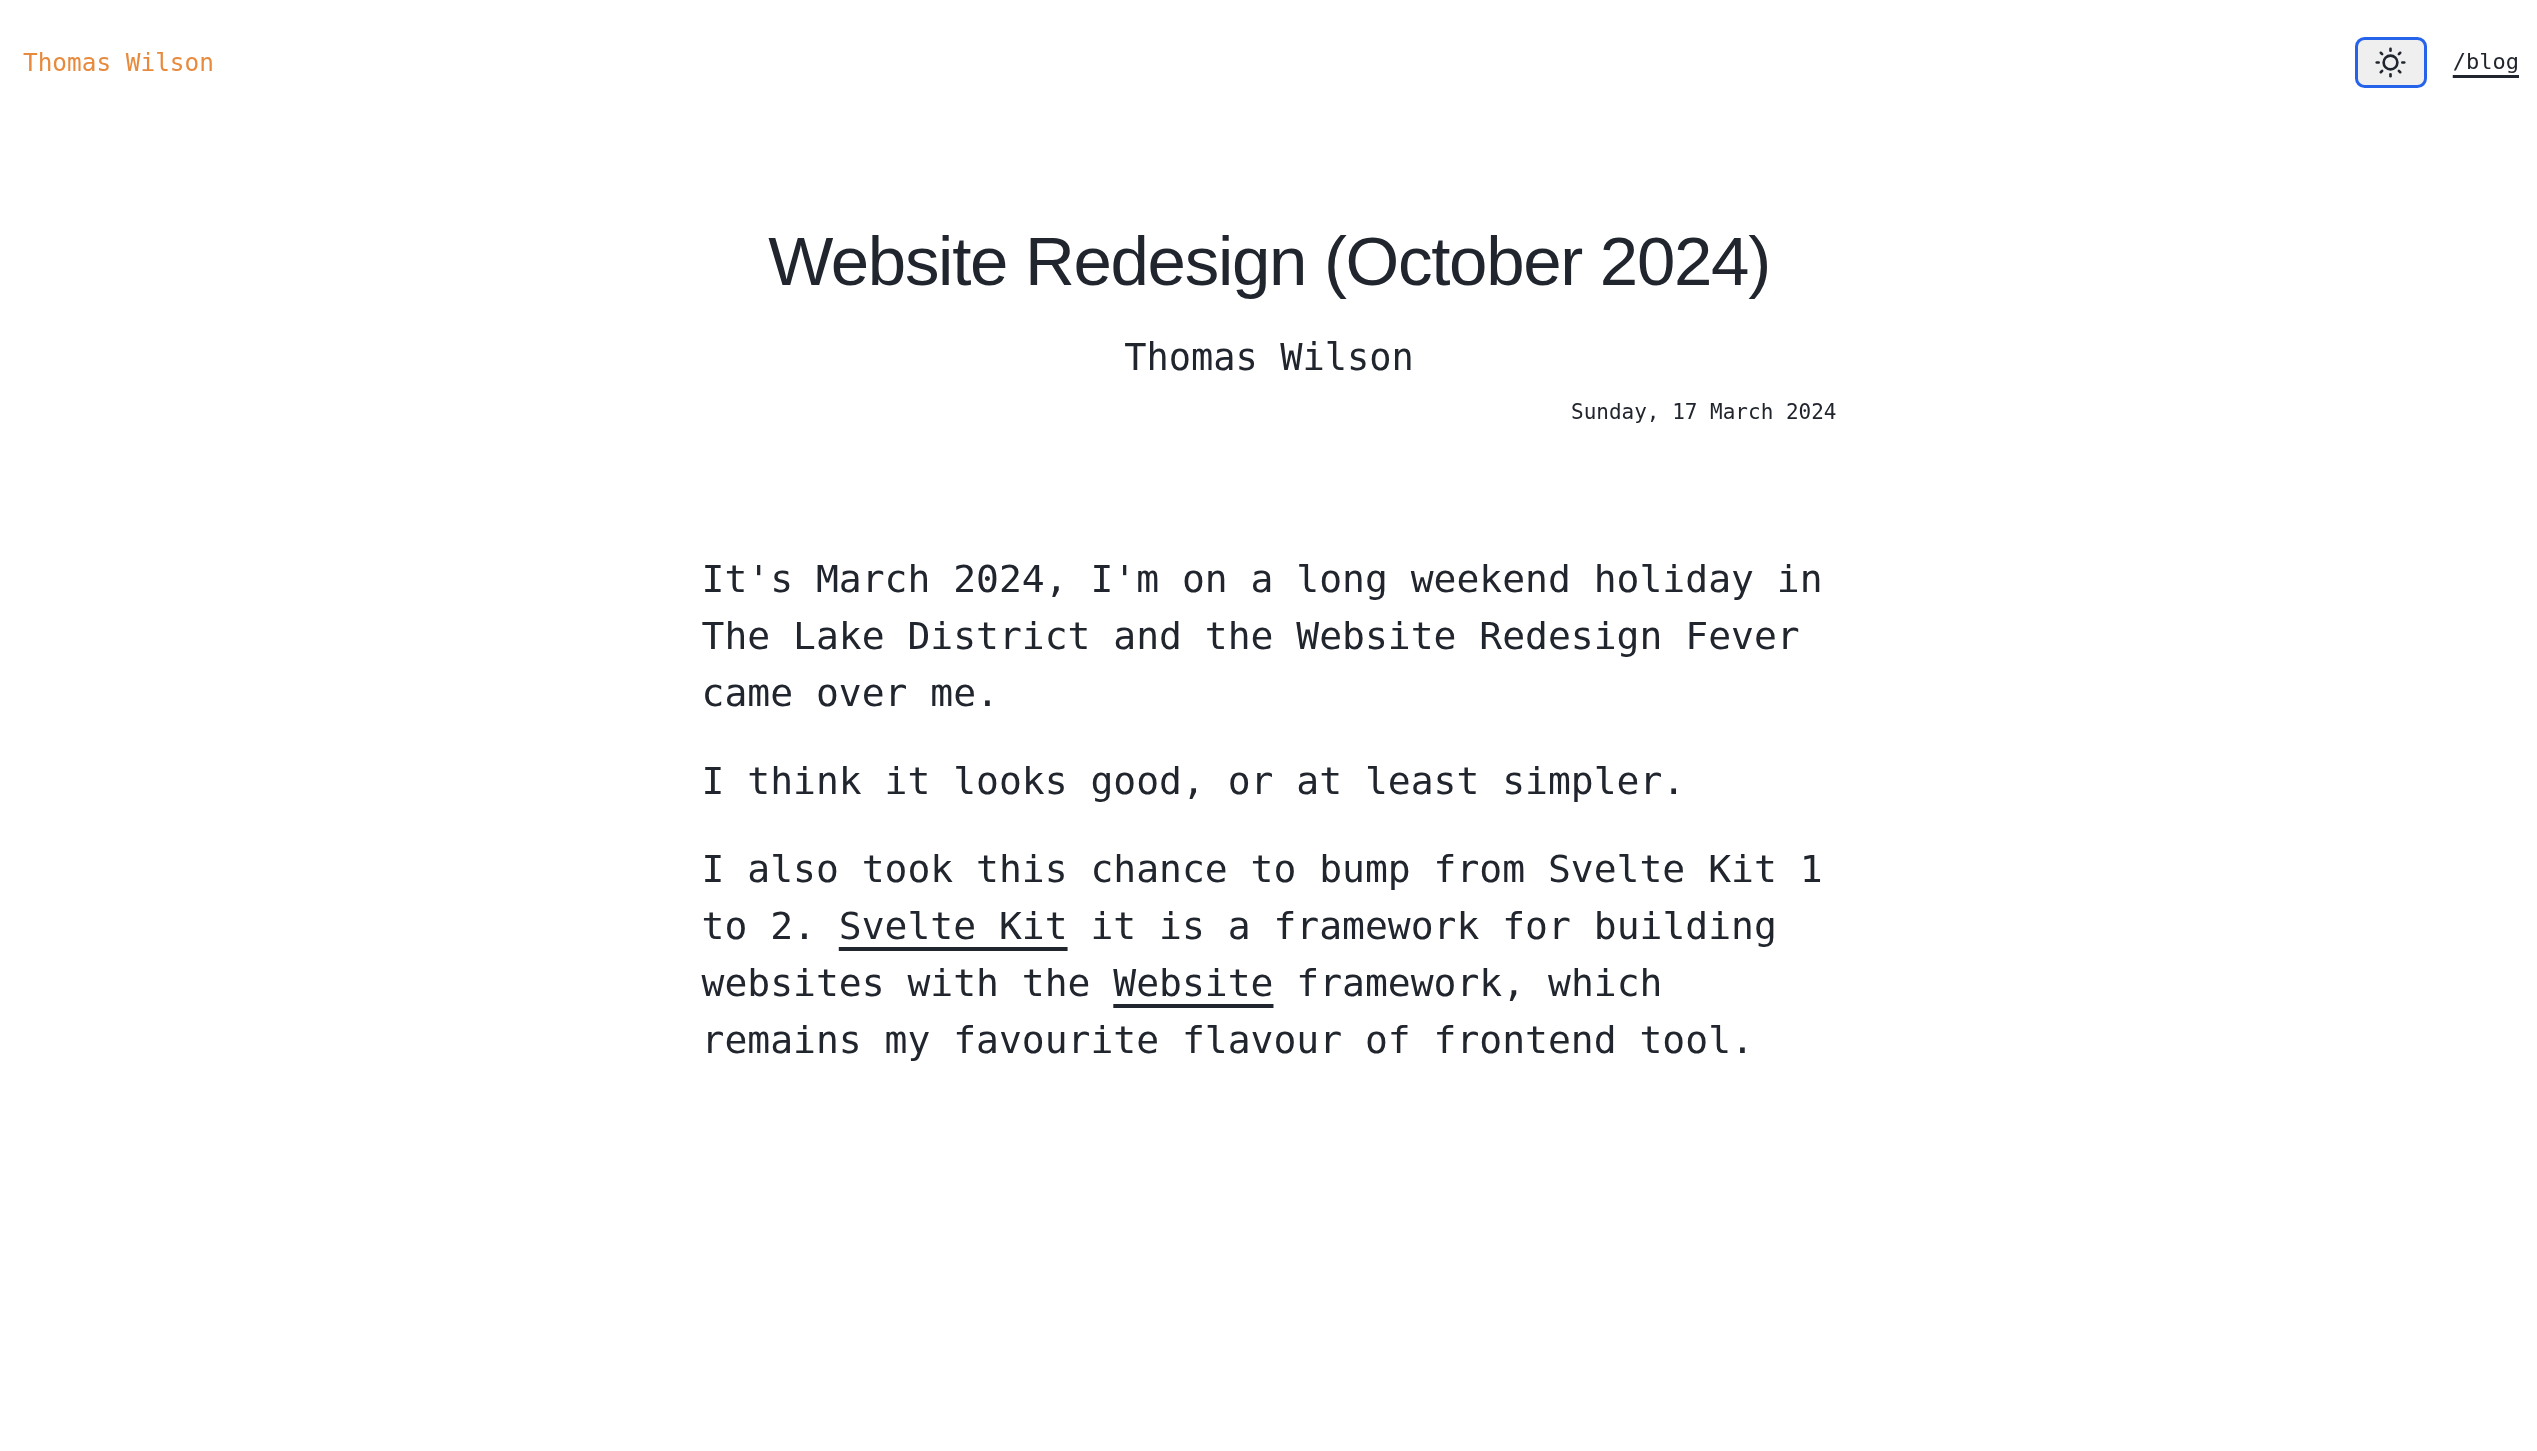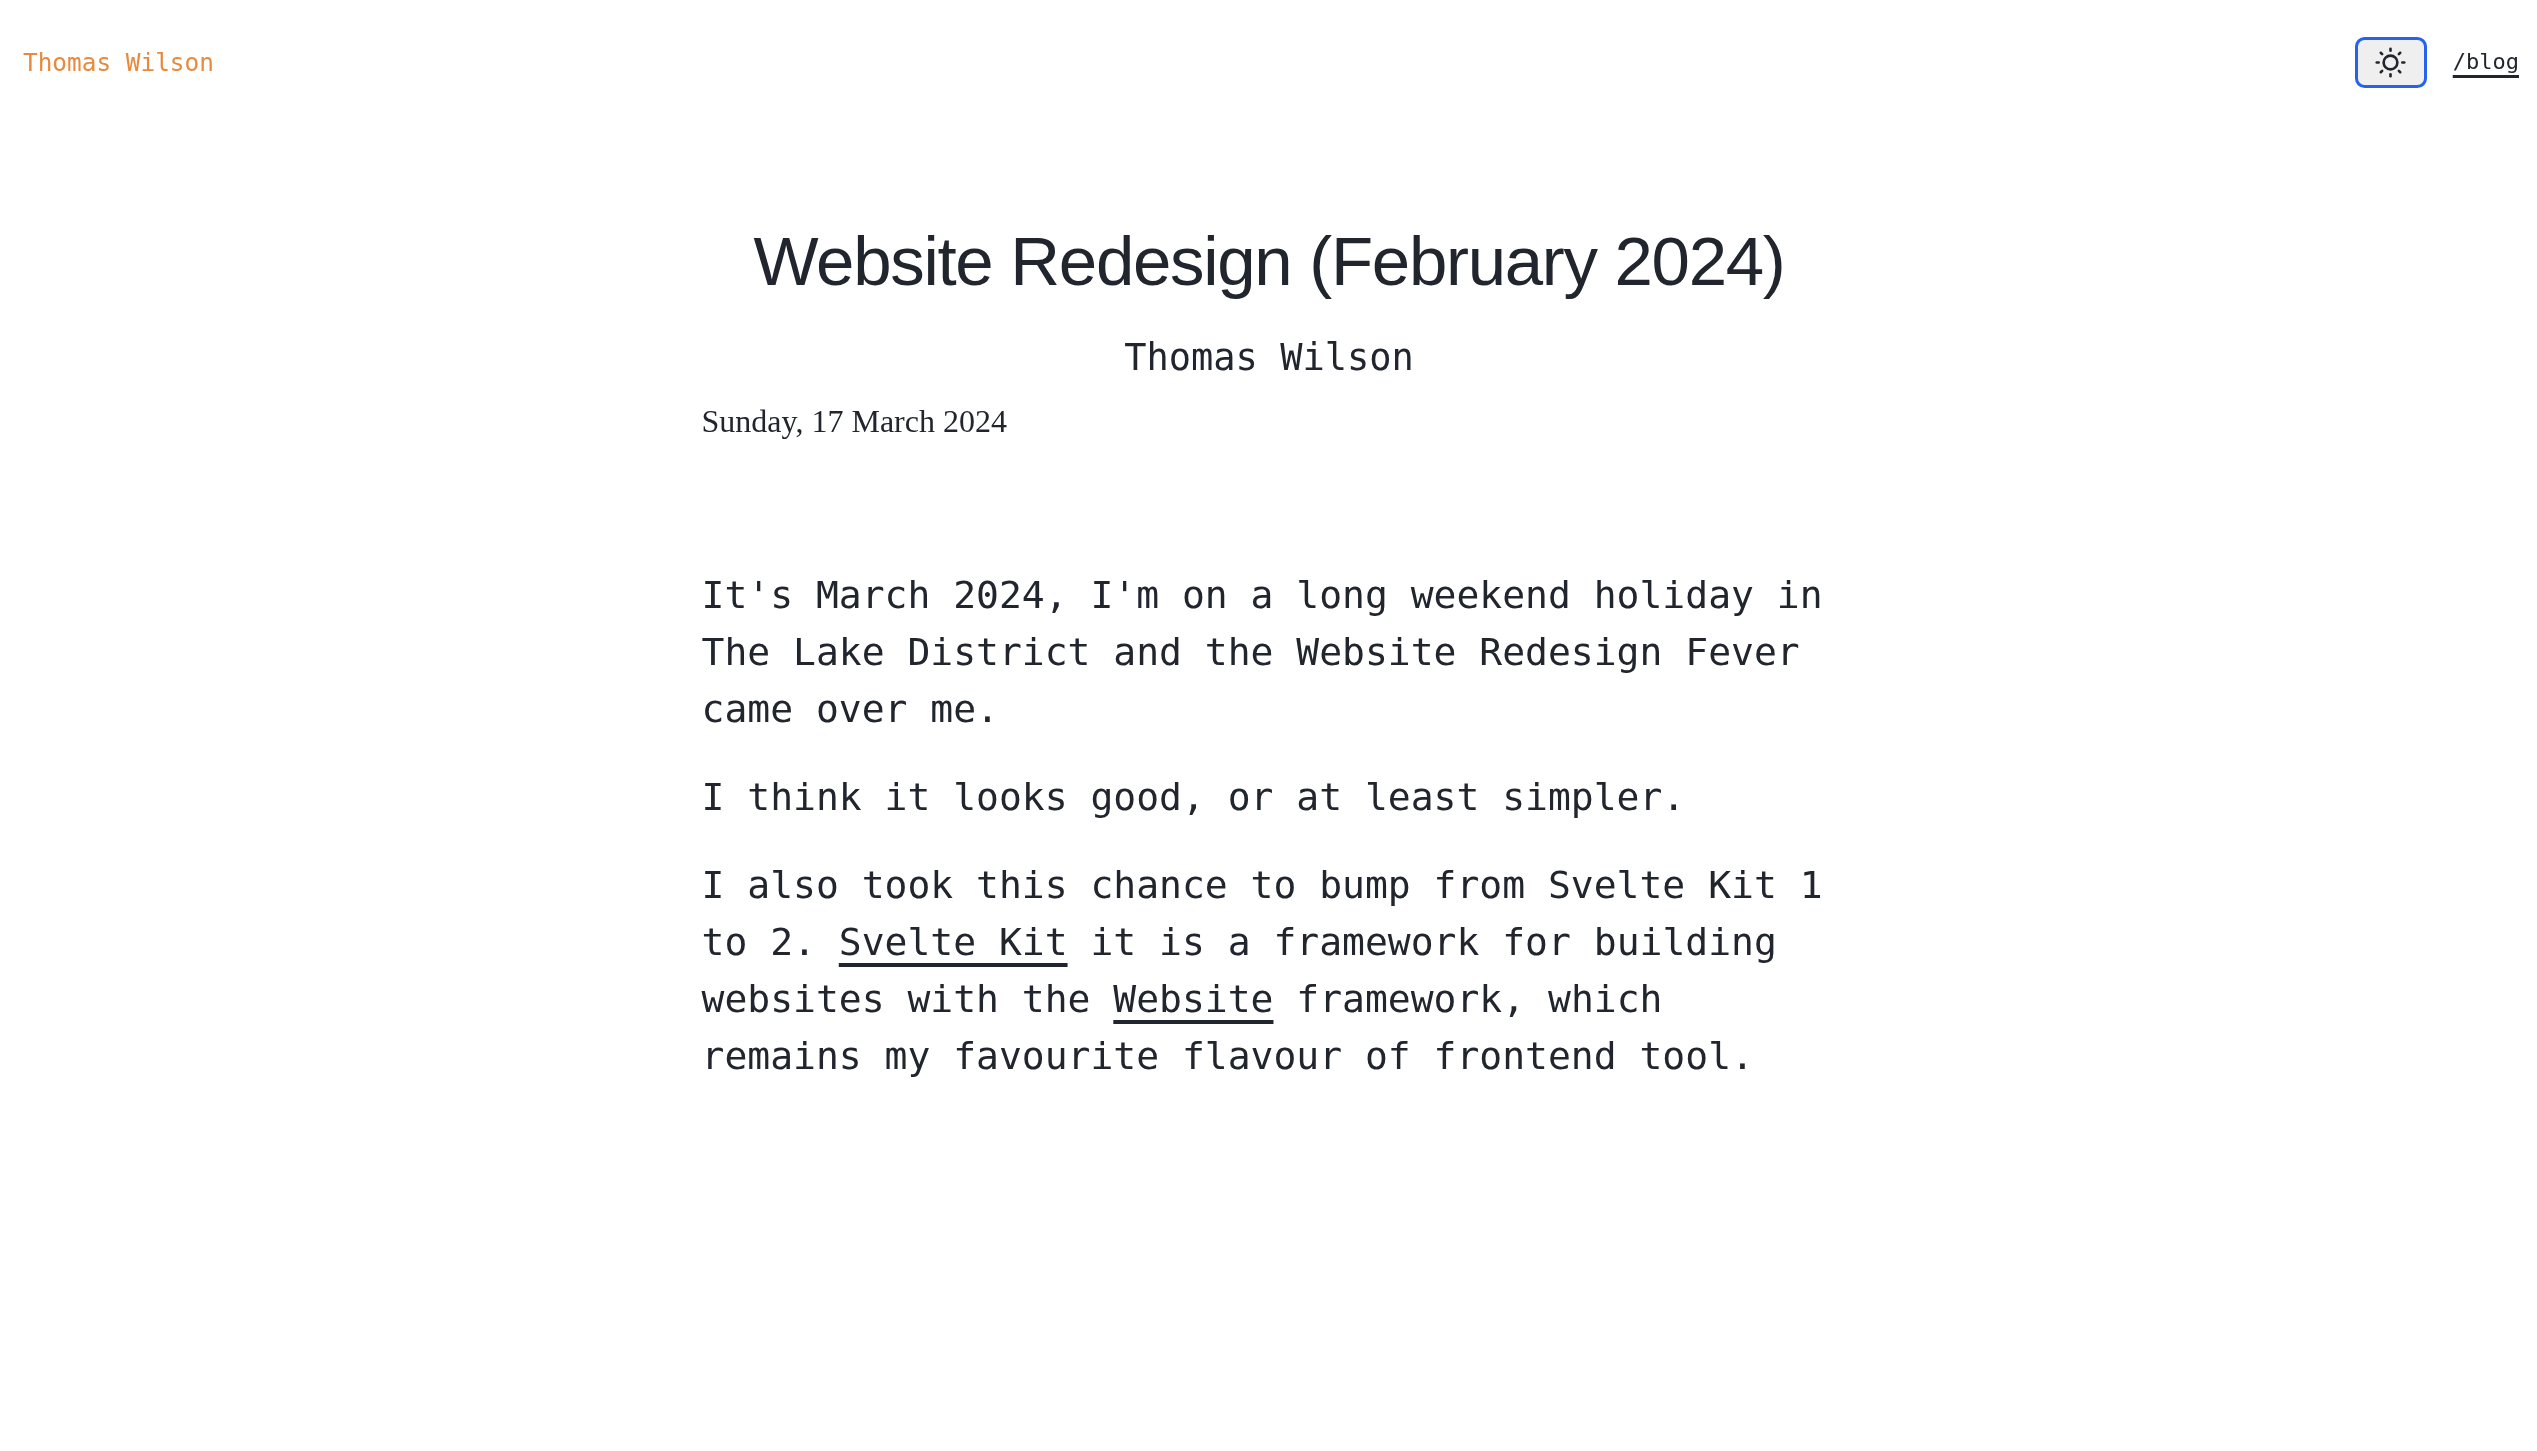--- a/index.html
+++ b/index.html
@@ -90,24 +90,23 @@
     color: var(--text);
   }
   .article-author {
     margin: 26px 0 0;
     font-size: 37px;
     line-height: 1.5;
     text-align: center;
   }
   .article-date {
     margin: 12.2px 0 0;
-    font-size: 32px;
+    font-size: 21px;
     line-height: 1.5;
-    text-align: left;
-    font-family: Liberation Serif, serif;
+    text-align: right;
   }
   .article-body {
     margin-top: 122px;
     font-size: 38px;
     line-height: 1.5;
   }
   .article-body p {
     margin: 11px 0 31px;
   }
   .article-body a,
@@ -143,21 +142,21 @@
         <line x1="18.08" y1="18.08" x2="19.07" y2="19.07"></line>
         <line x1="5.92" y1="18.08" x2="4.93" y2="19.07"></line>
       </svg>
     </button>
 
     <a class="blog-link">/blog</a>
   </div>
 </header>
 
 <main>
-  <h1 class="article-title">Website Redesign (February 2024)</h1>
+  <h1 class="article-title">Website Redesign (October 2024)</h1>
 
   <p class="article-author">Thomas Wilson</p>
 
   <p class="article-date">Sunday, 17 March 2024</p>
 
   <section class="article-body">
 
   <p>It's March 2024, I'm on a long weekend holiday in The Lake District and the Website Redesign Fever came over me.</p>
       <p>I think it looks good, or at least simpler.</p>
       <p>I also took this chance to bump from Svelte Kit 1 to 2. <a>Svelte Kit</a> it is a framework for building websites with the <a>Website</a> framework, which remains my favourite flavour of frontend tool.</p>

